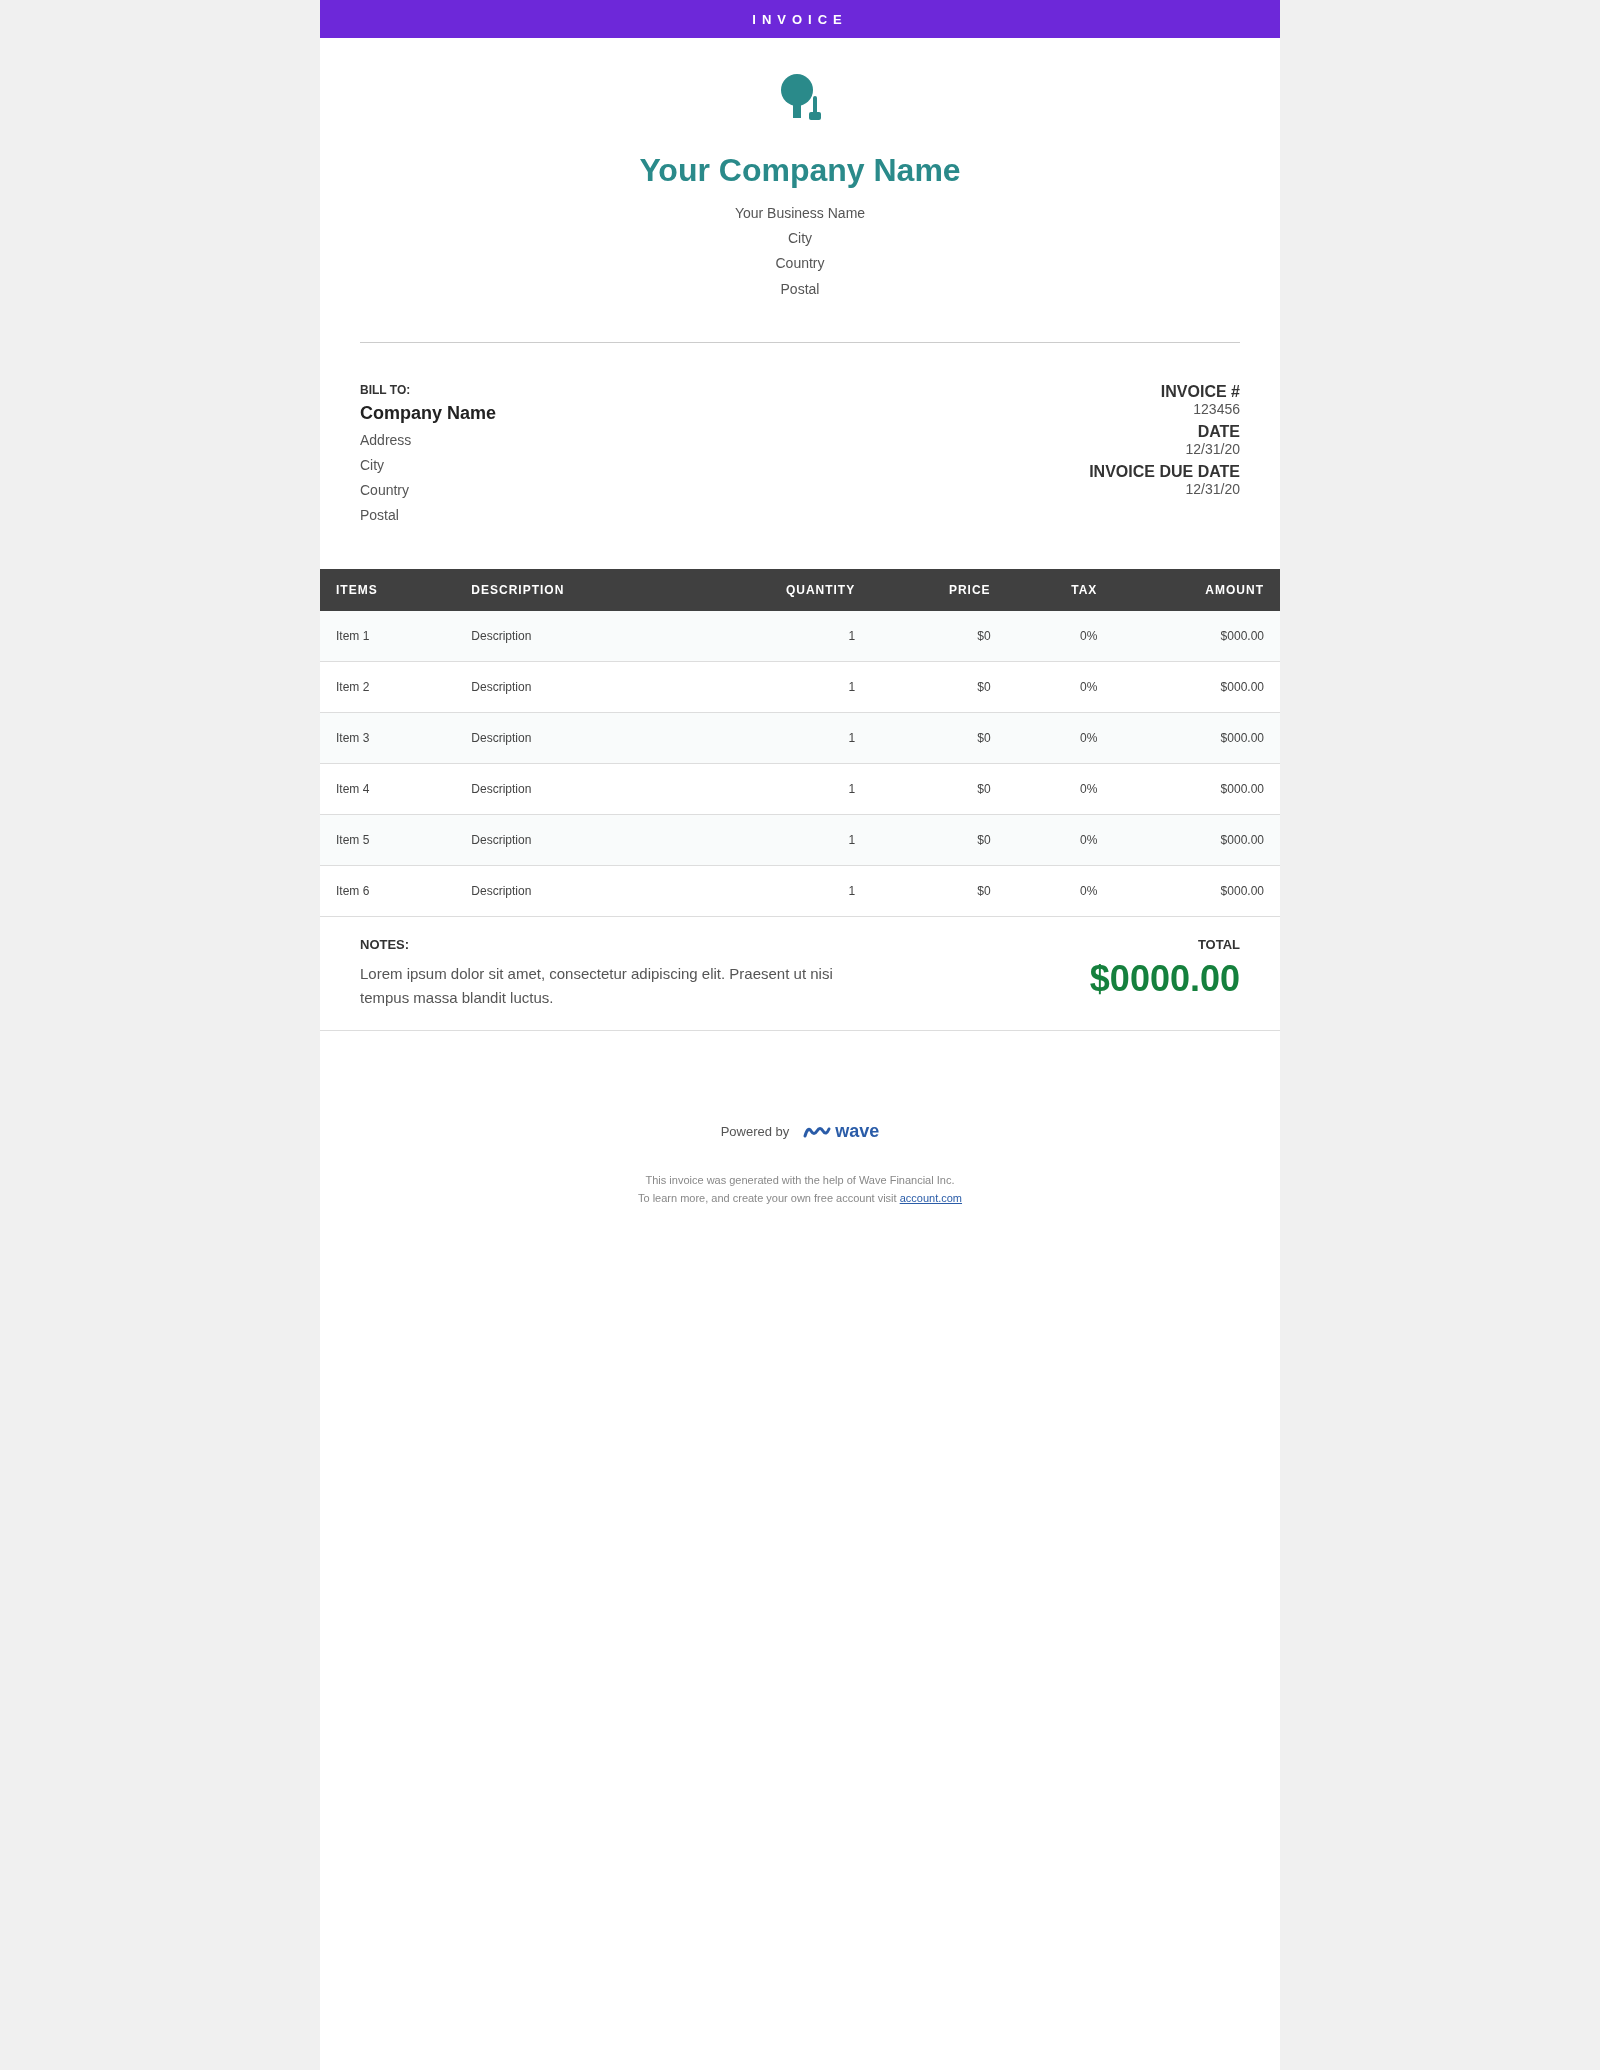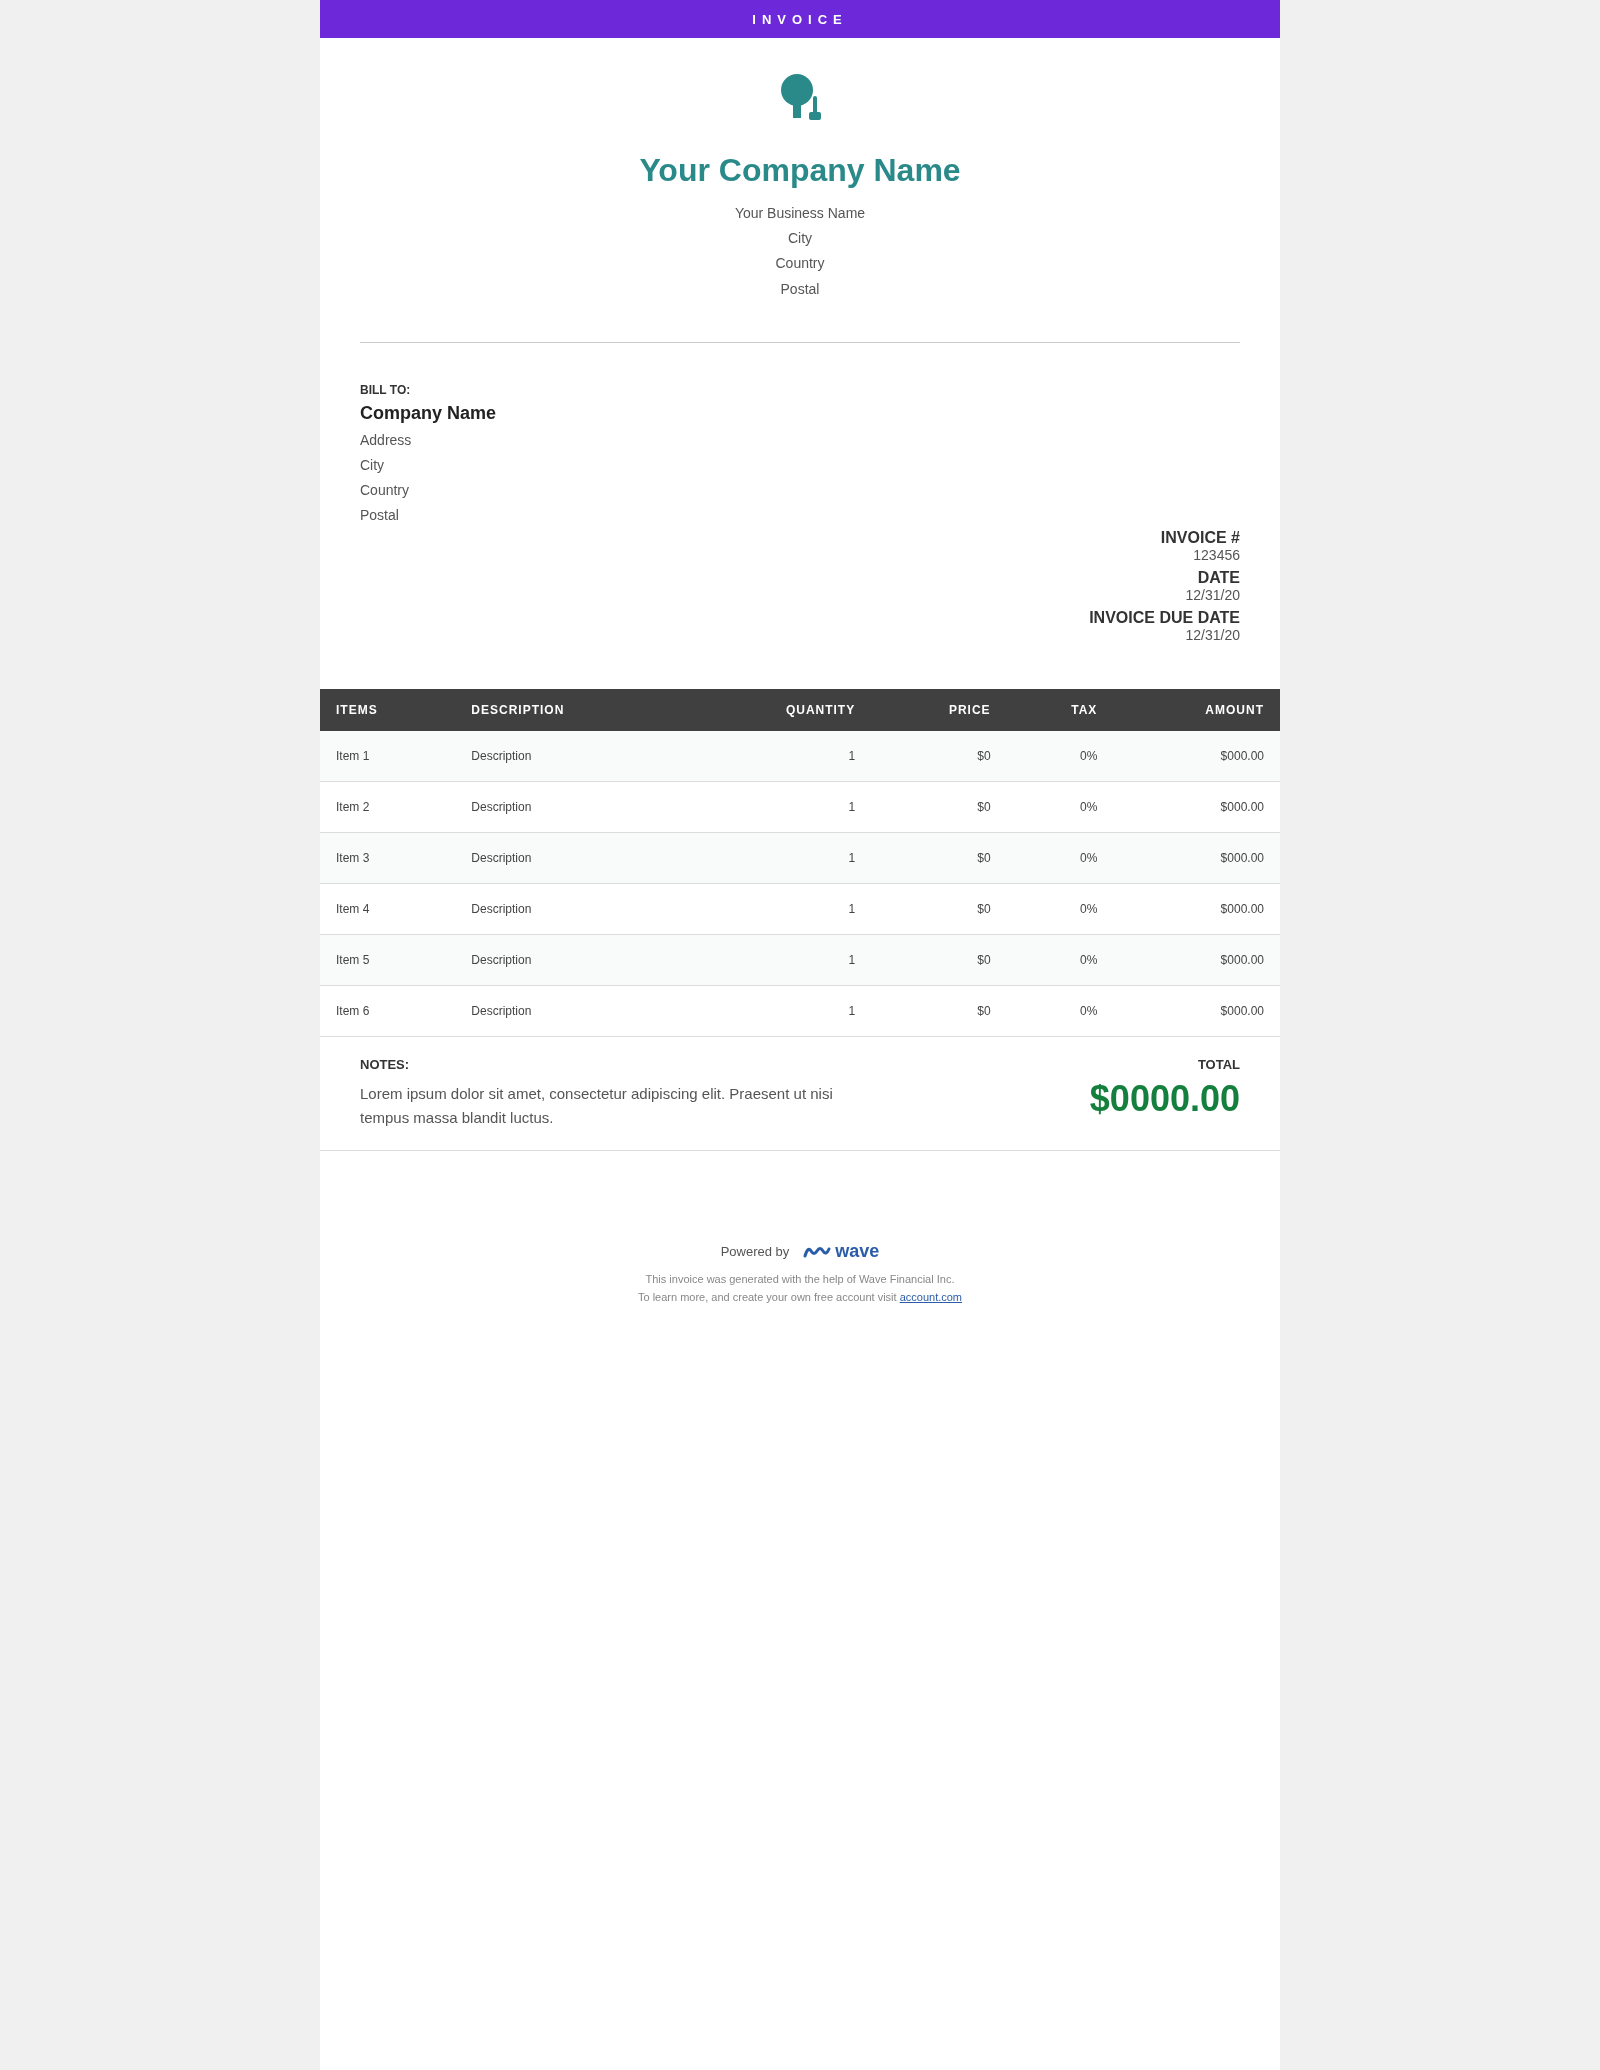--- a/index.html
+++ b/index.html
@@ -51,21 +51,20 @@
     }
     .divider {
       border: none;
       border-top: 1px solid #ccc;
       margin: 20px 40px;
     }
     .billing-section {
       padding: 20px 40px;
       display: flex;
       justify-content: space-between;
-      flex-direction: column;
     }
     .bill-to {
       flex: 1;
     }
     .bill-to-label {
       font-size: 12px;
       font-weight: bold;
       color: #333;
       margin-bottom: 6px;
     }
@@ -170,21 +169,21 @@
     .footer {
       margin-top: 60px;
       text-align: center;
       padding: 30px 20px 20px;
     }
     .powered-by {
       display: flex;
       align-items: center;
       justify-content: center;
       gap: 14px;
-      margin-bottom: 8px;
+      margin-bottom: 29px;
     }
     .powered-by-text {
       font-size: 13px;
       color: #555;
     }
     .wave-logo {
       display: flex;
       align-items: center;
       gap: 4px;
     }

